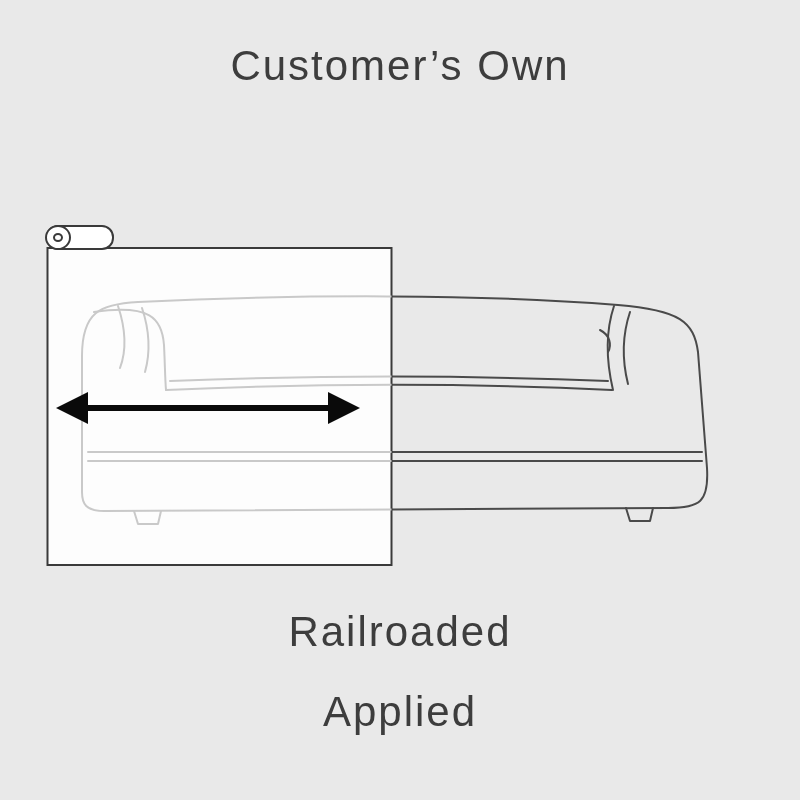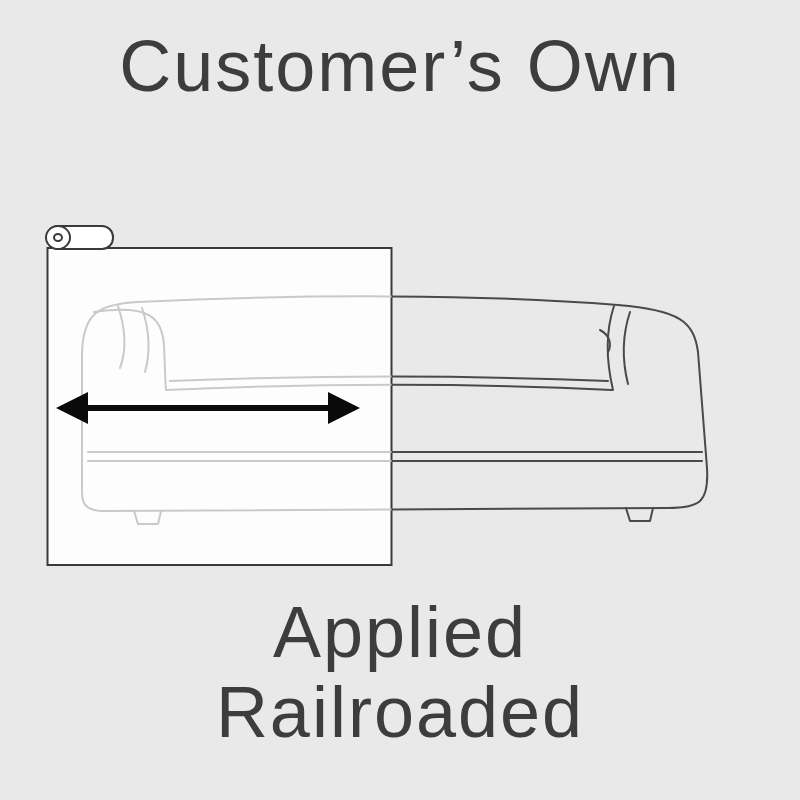--- a/index.html
+++ b/index.html
@@ -10,21 +10,21 @@
     background: #e9e9e9;
     font-family: "Liberation Sans", sans-serif;
     overflow: hidden;
   }
   .headline, .caption {
     position: absolute;
     left: 0;
     width: 100%;
     text-align: center;
     color: #3d3d3d;
-    font-size: 72px;
+    font-size: 42px;
     line-height: 80px;
     font-weight: 500;
     letter-spacing: 2px;
     margin: 0;
   }
   .headline { top: 26px; }
   .caption  { top: 592px; }
   .line { display: block; }
   svg.illustration {
     position: absolute;
@@ -96,17 +96,17 @@
     </g>
 
     <g fill="#0a0a0a">
       <line x1="72" y1="408" x2="344" y2="408" stroke="#0a0a0a" stroke-width="6"></line>
       <polygon points="56,408 88,392 88,424"></polygon>
       <polygon points="360,408 328,392 328,424"></polygon>
     </g>
   </svg>
 
   <h2 class="caption">
+    <span class="line">Railroaded</span>
     <span class="line">Applied</span>
-    <span class="line">Railroaded</span>
   </h2>
 
 </div>
 
 </body></html>

